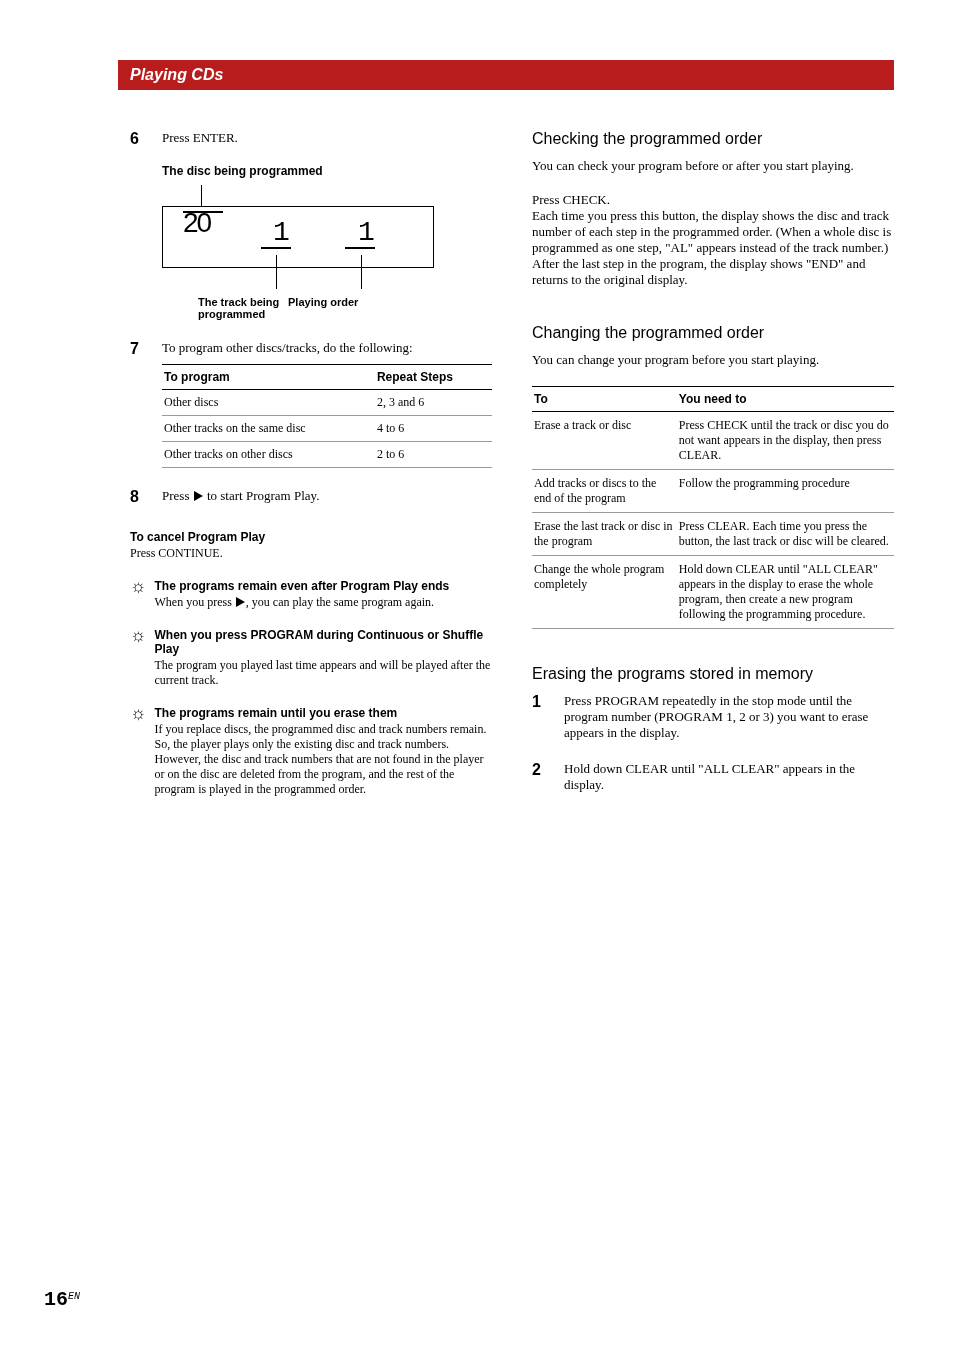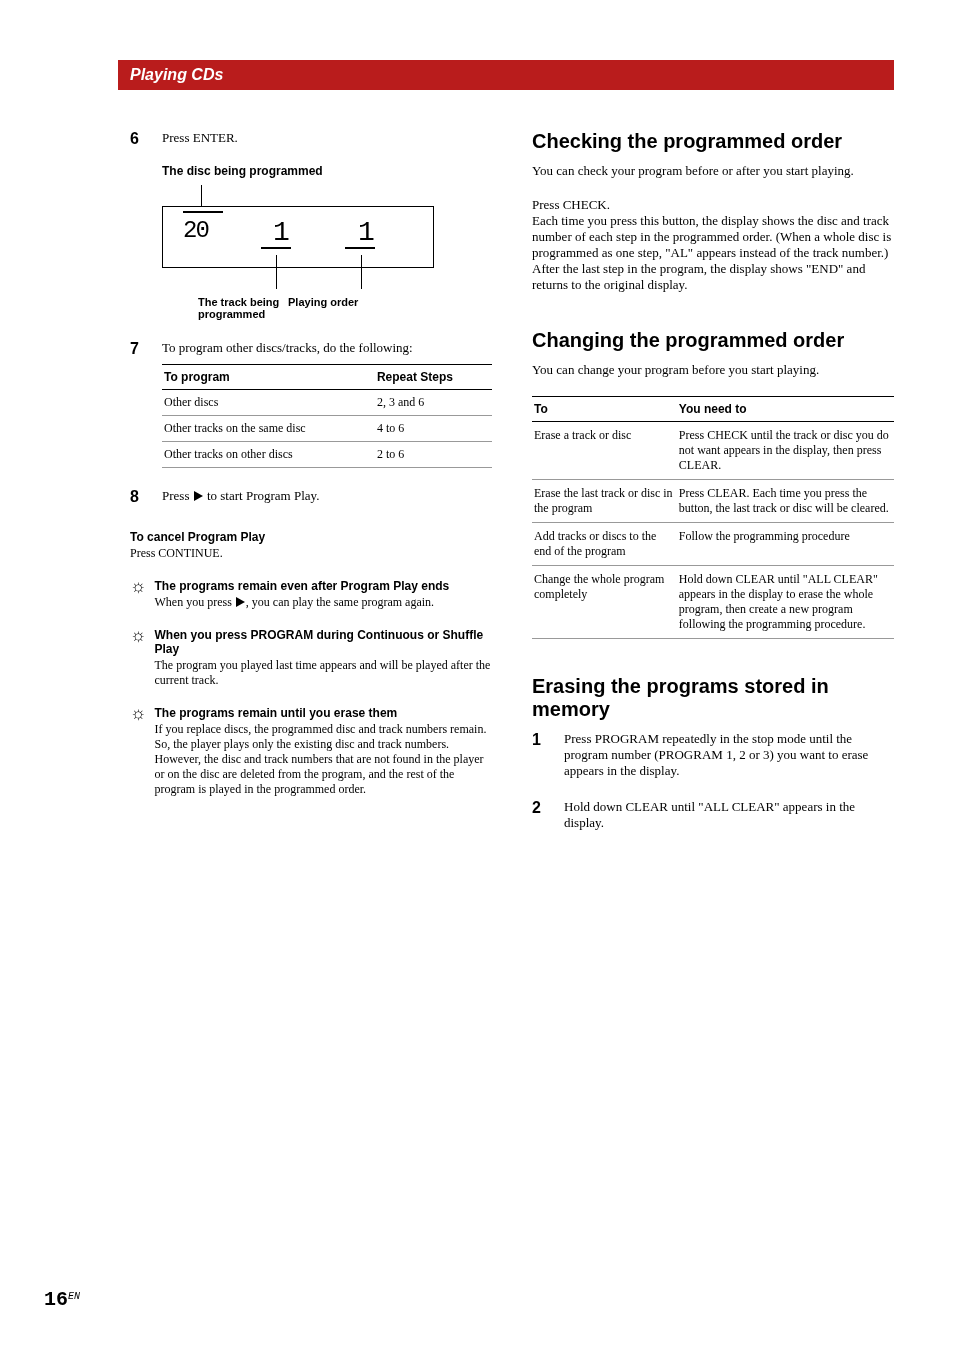--- a/index.html
+++ b/index.html
@@ -59,23 +59,23 @@
     border: 1px solid #000;
     height: 60px;
     width: 270px;
     position: relative;
     margin-bottom: 6px;
     margin-top: 28px;
   }
   .lcd .num20 {
     position: absolute;
     left: 20px;
-    top: 10px;
-    font-family: Liberation Mono, monospace;
-    font-size: 24px;
+    top: 0;
+    font-family: Liberation Sans, sans-serif;
+    font-size: 28px;
     letter-spacing: -2px;
   }
   .lcd .overline {
     position: absolute;
     left: 20px;
     top: 4px;
     width: 40px;
     height: 2px;
     background: #000;
   }
@@ -160,23 +160,23 @@
     font-weight: bold;
     font-size: 12px;
     font-family: Arial, sans-serif;
   }
   .tip-content .tip-text {
     font-size: 12px;
     font-family: "Book Antiqua", Palatino, serif;
     margin-top: 2px;
   }
   h3.sec {
-    font-size: 20px;
-    font-family: Arial, sans-serif;
-    font-weight: bold;
+    font-size: 16px;
+    font-family: Arial, sans-serif;
+    font-weight: normal;
     margin: 0 0 10px 0;
   }
   .para {
     font-size: 13px;
     font-family: "Book Antiqua", Palatino, serif;
     margin-bottom: 18px;
   }
   table.change-table {
     border-collapse: collapse;
     width: 100%;
@@ -341,26 +341,26 @@
           <th style="width:40%;">To</th>
           <th>You need to</th>
         </tr>
           </thead>
         <tbody>
           <tr>
               <td>Erase a track or disc</td>
               <td>Press CHECK until the track or disc you do not want appears in the display, then press CLEAR.</td>
             </tr>
           <tr>
+              <td>Add tracks or discs to the end of the program</td>
+              <td>Follow the programming procedure</td>
+            </tr>
+          <tr>
               <td>Erase the last track or disc in the program</td>
               <td>Press CLEAR. Each time you press the button, the last track or disc will be cleared.</td>
-            </tr>
-          <tr>
-              <td>Add tracks or discs to the end of the program</td>
-              <td>Follow the programming procedure</td>
             </tr>
           <tr>
               <td>Change the whole program completely</td>
               <td>Hold down CLEAR until "ALL CLEAR" appears in the display to erase the whole program, then create a new program following the programming procedure.</td>
             </tr>
         </tbody>
       </table>
 
       <h3 class="sec">Erasing the programs stored in memory</h3>
       <div class="step">

